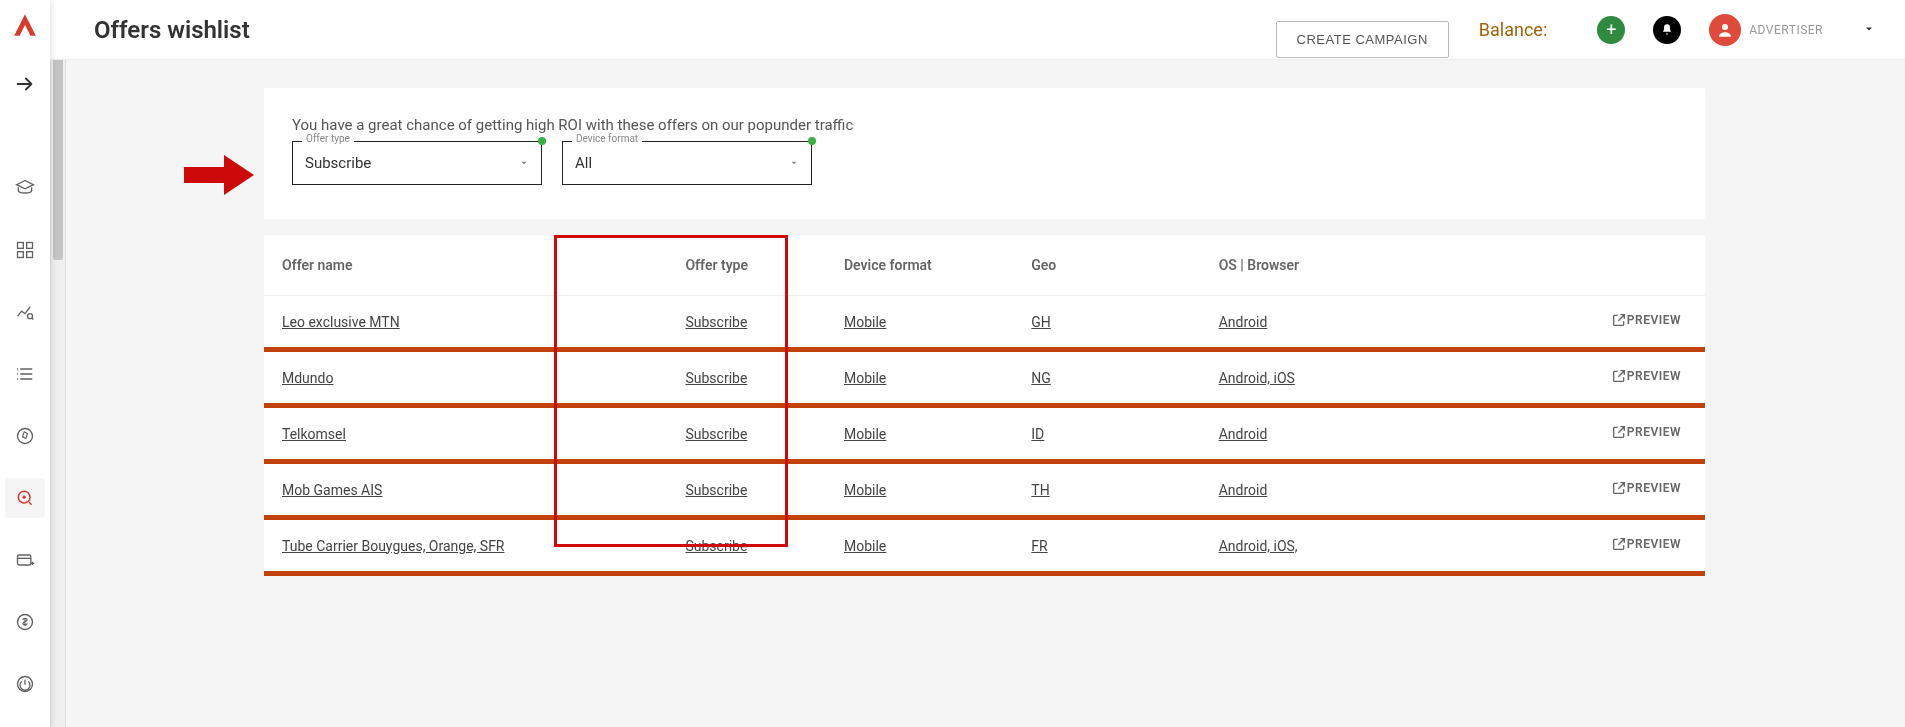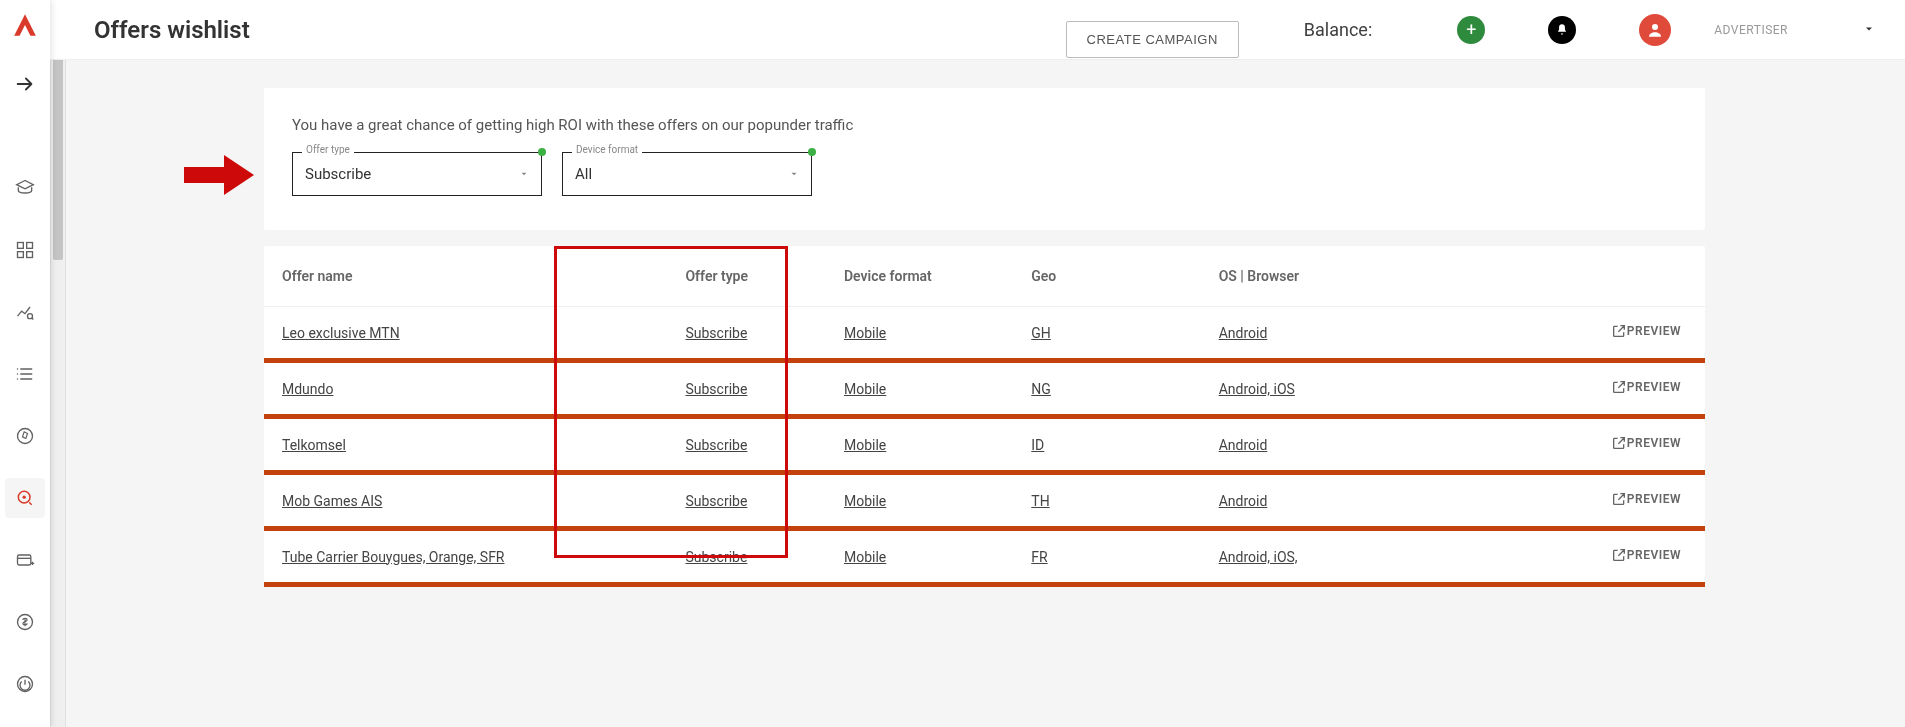--- a/index.html
+++ b/index.html
@@ -10,39 +10,39 @@
   .rail .logo { width: 50px; height: 50px; display: flex; align-items: center; justify-content: center; }
   .rail .logo svg { width: 26px; height: 26px; }
   .rail .expand { width: 50px; height: 48px; display: flex; align-items: center; justify-content: center; margin-top: 10px; cursor: pointer; }
   .rail .expand svg { width: 22px; height: 22px; stroke: #333; }
   .rail nav { margin-top: 60px; display: flex; flex-direction: column; align-items: center; gap: 22px; }
   .rail nav .nav-item { width: 40px; height: 40px; display: flex; align-items: center; justify-content: center; border-radius: 4px; cursor: pointer; color: #616161; }
   .rail nav .nav-item.active { background: #f5f5f5; color: #d93a2b; }
   .rail nav .nav-item svg { width: 20px; height: 20px; }
 
   
-  .header { position: absolute; left: 50px; right: 0; top: 0; height: 60px; background: #fff; display: flex; align-items: center; padding: 0 30px 0 44px; border-bottom: 1px solid #eee; z-index: 10; gap: 35px; }
+  .header { position: absolute; left: 50px; right: 0; top: 0; height: 60px; background: #fff; display: flex; align-items: center; padding: 0 30px 0 44px; border-bottom: 1px solid #eee; z-index: 10; }
   .header .title { font-size: 24px; font-weight: 600; color: #333; }
   .header .spacer { flex: 1; }
   .header .btn-outline { border: 1px solid #bbb; background: #fff; padding: 10px 20px; font-size: 13px; font-weight: 500; letter-spacing: 0.5px; color: #555; border-radius: 2px; cursor: pointer; margin-right: 30px; margin-top: 20px; }
-  .header .balance-label { color: #404040; font-size: 18px; margin-right: 50px; }
+  .header .balance-label { color: #a16207; font-size: 18px; margin-right: 50px; }
   .header .circ { width: 28px; height: 28px; border-radius: 50%; display: flex; align-items: center; justify-content: center; margin-right: 28px; cursor: pointer; }
   .header .circ.add { background: #2e8b3d; color: #fff; font-size: 18px; }
   .header .circ.bell { background: #000; color: #fff; }
   .header .circ.bell svg { width: 14px; height: 14px; fill: #fff; }
   .header .avatar { width: 32px; height: 32px; border-radius: 50%; background: #e04a3a; display: flex; align-items: center; justify-content: center; margin-right: 8px; }
   .header .avatar svg { width: 18px; height: 18px; fill: #fff; }
   .header .role { font-size: 12px; color: #999; letter-spacing: 0.5px; margin-right: 40px; }
   .header .caret { cursor: pointer; }
   .header .caret svg { width: 12px; height: 12px; fill: #333; }
 
   
   .content { position: absolute; left: 50px; right: 0; top: 60px; bottom: 0; padding: 28px 200px 0 214px; }
   .panel { background: #fff; border-radius: 2px; padding: 28px 28px 34px 28px; margin-bottom: 16px; position: relative; }
-  .panel .hint { font-size: 15px; color: #555; margin-bottom: 18px; }
+  .panel .hint { font-size: 15px; color: #555; margin-bottom: 7px; }
   .filters { display: flex; gap: 20px; }
   .select-wrap { position: relative; width: 250px; }
   .select-legend { position: absolute; top: -8px; left: 10px; background: #fff; padding: 0 4px; font-size: 10px; color: #888; z-index: 2; }
   .select-dot { position: absolute; top: -4px; right: -4px; width: 8px; height: 8px; border-radius: 50%; background: #3cb043; z-index: 2; }
   .select-box { border: 1.5px solid #222; height: 44px; display: flex; align-items: center; padding: 0 12px; font-size: 15px; color: #333; cursor: pointer; background: #fff; }
   .select-box .sv { flex: 1; }
   .select-box svg { width: 10px; height: 10px; fill: #888; }
 
   
   .arrow-anno { position: absolute; left: 184px; top: 152px; z-index: 30; }

